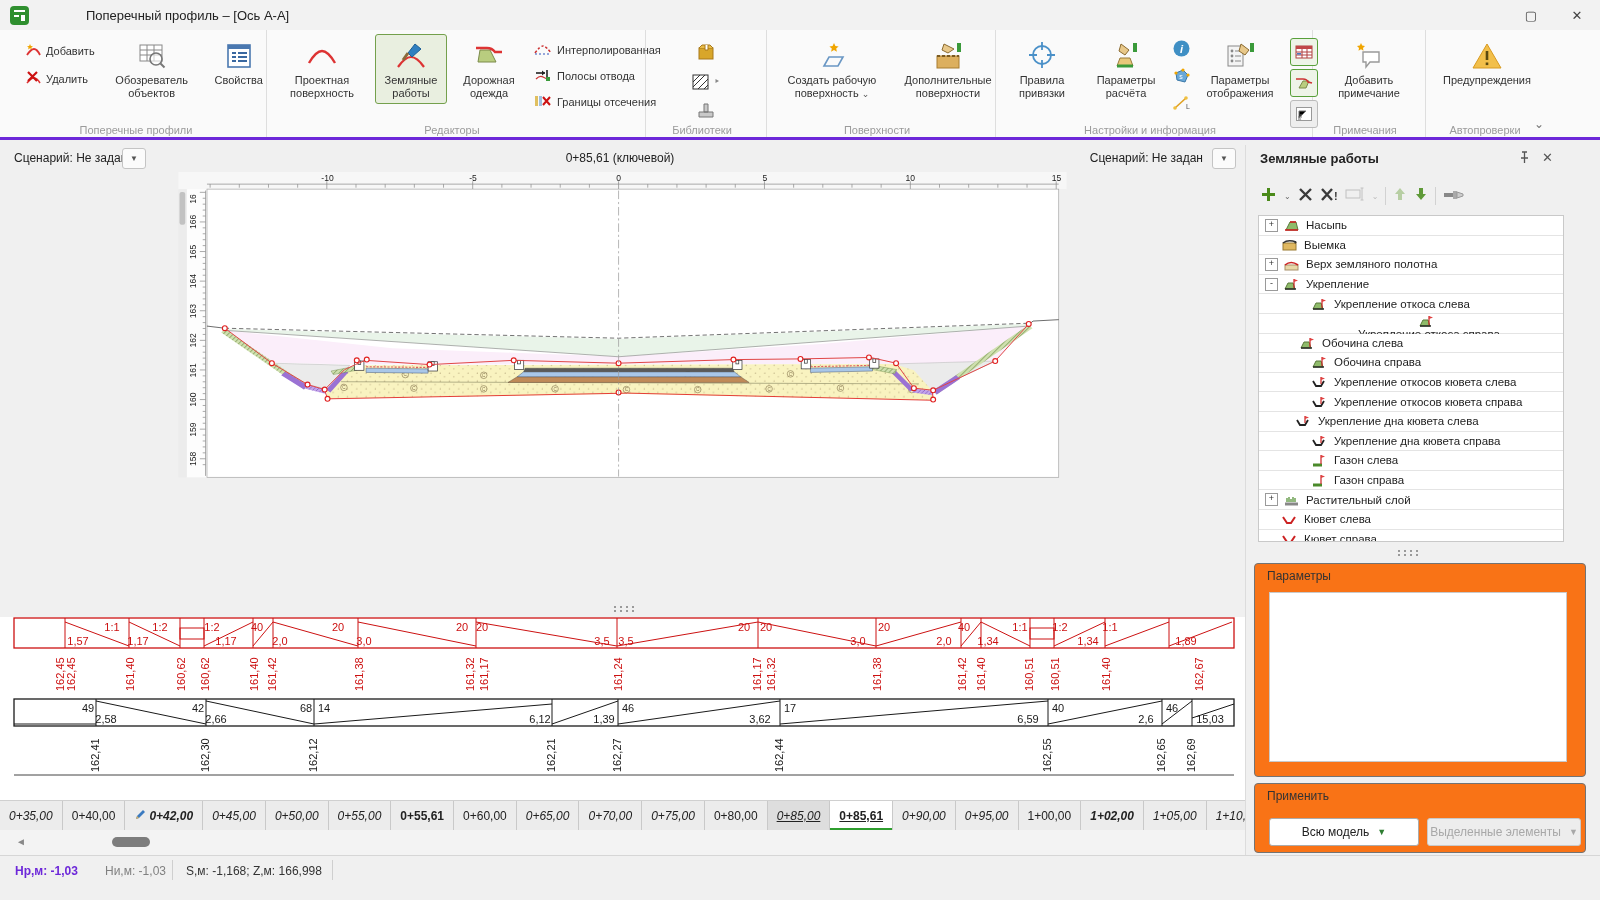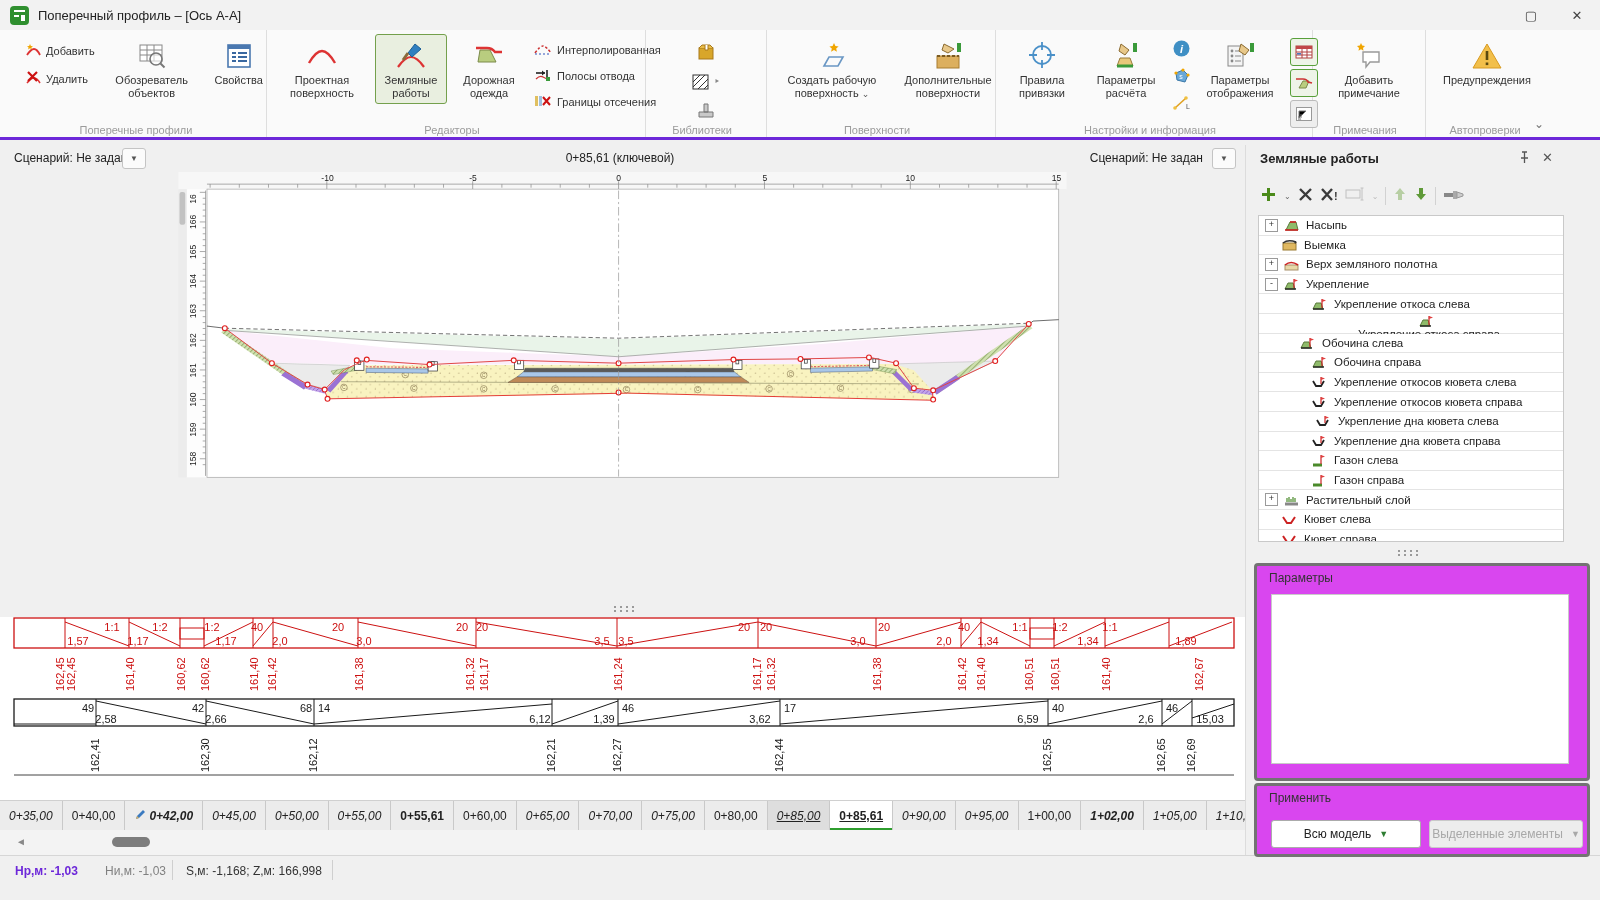--- a/index.html
+++ b/index.html
@@ -1,19 +1,19 @@
 <!DOCTYPE html>
 <html><head>
 <meta charset="utf-8">
 <style>
   html,body{margin:0;padding:0;}
   body{width:1600px;height:900px;overflow:hidden;font-family:"Liberation Sans",sans-serif;background:#f0f0f0;color:#222;}
   .app{position:relative;width:1600px;height:900px;background:#f0f0f0;}
   
-  .titlebar{position:absolute;left:0;top:0;width:1600px;height:30px;background:#f2f2f2;border-bottom:1px solid #d9d9d9;display:flex;align-items:center;}
+  .titlebar{position:absolute;left:0;top:0;width:1600px;height:30px;background:#f2f2f2;border-bottom:1px solid #d9d9d9;display:flex;align-items:center;gap:48px;}
   .applogo{width:19px;height:19px;border-radius:4px;background:#2f8f2f;margin:0 9px 0 10px;position:relative;}
   .applogo:after{content:"";position:absolute;left:4px;top:4px;width:11px;height:11px;background:
      linear-gradient(#fff,#fff) 0 0/11px 2px no-repeat,
      linear-gradient(#fff,#fff) 0 5px/5px 2px no-repeat,
      linear-gradient(#fff,#fff) 7px 5px/4px 6px no-repeat;}
   .title-text{font-size:13px;color:#222;}
   .winbtns{margin-left:auto;display:flex;}
   .winbtn{width:46px;height:29px;display:flex;align-items:center;justify-content:center;font-size:13px;color:#444;}
   
   .ribbon{position:absolute;left:0;top:30px;width:1600px;height:110px;background:#fafafa;border-bottom:3px solid #6d28d9;display:flex;align-items:stretch;padding-left:14px;box-sizing:border-box;}
@@ -64,21 +64,21 @@
   .rp-header{position:absolute;left:14px;top:6px;font-size:13px;font-weight:bold;color:#222;}
   .rp-pin{position:absolute;left:272px;top:6px;color:#555;font-size:12px;}
   .rp-close{position:absolute;left:296px;top:5px;color:#555;font-size:13px;}
   .rp-toolbar{position:absolute;left:14px;top:38px;width:300px;height:26px;display:flex;align-items:center;gap:7px;}
   .rp-sep{width:1px;height:18px;background:#d2d2d2;}
   .tree{position:absolute;left:12px;top:70px;width:304px;height:325px;background:#fff;border:1px solid #c9c9c9;overflow:hidden;}
   .trow{position:relative;height:18.6px;border-bottom:1px solid #e4e4e4;display:flex;align-items:center;font-size:11.5px;color:#222;background:#fff;}
   .texp{width:11px;height:11px;border:1px solid #9a9a9a;background:#fff;font-size:9px;line-height:9px;text-align:center;color:#333;margin-right:5px;flex:none;}
   .ticon{width:18px;height:14px;margin-right:5px;flex:none;display:flex;align-items:center;}
   .rp-splitdots{position:absolute;left:150px;top:404px;}
-  .groupbox{position:absolute;left:8px;background:#d946ef;border:3px solid #737373;border-radius:4px;}
+  .groupbox{position:absolute;left:8px;background:#f97316;border:1px solid #737373;border-radius:4px;}
   .gb-label{position:absolute;left:12px;top:5px;font-size:12px;color:#333;}
   .gb-inner{position:absolute;left:14px;top:28px;background:#fff;border:1px solid #c9c9c9;}
   .applybtn{position:absolute;top:34px;height:26px;border:1px solid #ababab;border-radius:3px;background:#fff;font-size:12px;color:#222;display:flex;align-items:center;justify-content:center;gap:8px;}
   .applybtn.disabled{color:#a8a8a8;background:#ededed;border-color:#c9c9c9;}
   .chev-g{font-size:9px;color:#2e7d32;font-weight:bold;}
   .chev-dis{font-size:9px;color:#a8a8a8;font-weight:bold;}
   svg text{font-family:"Liberation Sans",sans-serif;}
 </style>
 </head>
 <body>
@@ -951,21 +951,21 @@
           <span style="width: 16px; flex: 0 0 auto;"></span>
           <span class="ticon">
             <svg width="17" height="14" viewBox="0 0 17 14">
               <path d="M2 6l3 5h5l3-5" fill="none" stroke="#222" stroke-width="1.8"></path>
               <path d="M10 2v7" stroke="#cc2222" stroke-width="1.2"></path>
               <path d="M10 2l4 1.5-4 1.5z" fill="#e04040"></path>
             </svg>
           </span>
           <span>Укрепление откосов кювета справа</span>
         </div>
-        <div class="trow" style="padding-left: 40px;">
+        <div class="trow" style="padding-left: 20px;">
           <span style="width: 16px; flex: 0 0 auto;"></span>
           <span class="ticon">
             <svg width="17" height="14" viewBox="0 0 17 14">
               <path d="M2 6l3 5h5l3-5" fill="none" stroke="#222" stroke-width="1.8"></path>
               <path d="M10 2v7" stroke="#cc2222" stroke-width="1.2"></path>
               <path d="M10 2l4 1.5-4 1.5z" fill="#e04040"></path>
             </svg>
           </span>
           <span>Укрепление дна кювета слева</span>
         </div>

